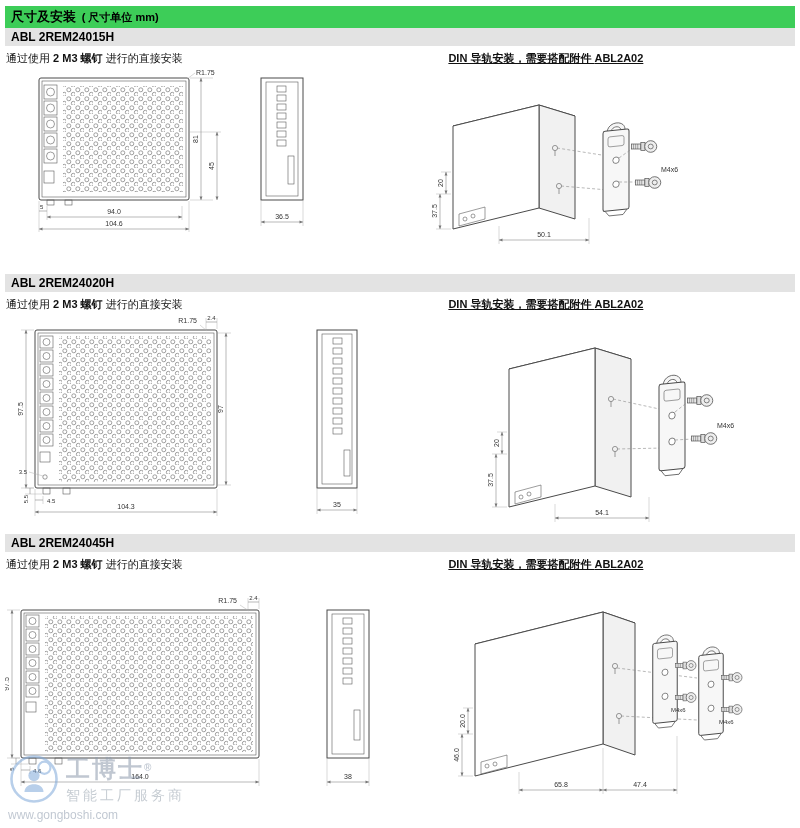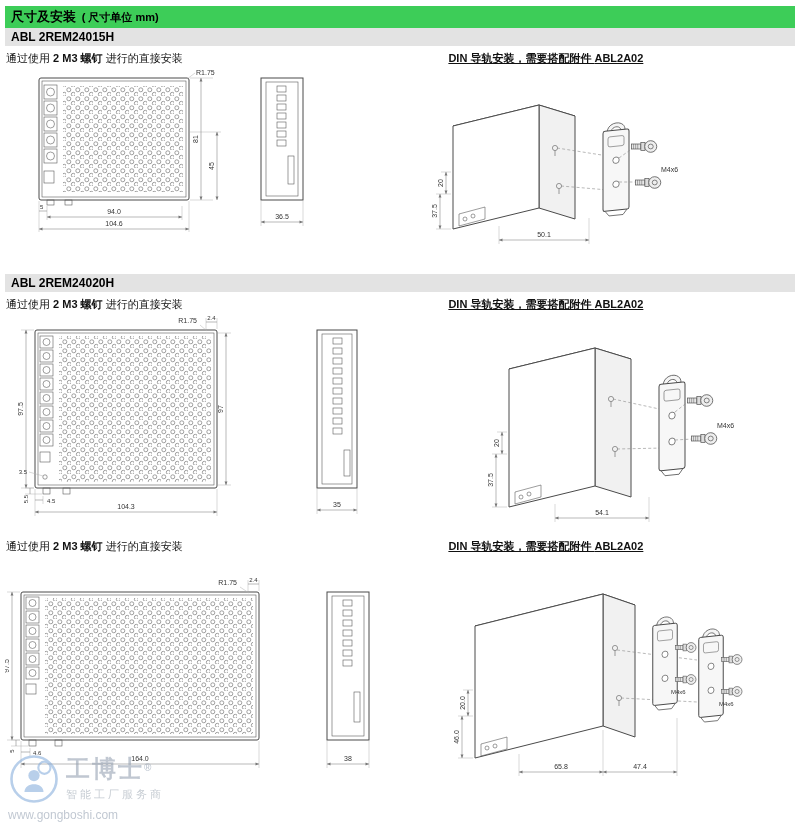--- a/index.html
+++ b/index.html
@@ -35,21 +35,21 @@
   text.dim{font:7px "Liberation Sans", sans-serif; fill:#333;}
   text.dim.sm{font-size:6px;}
   
   .watermark{
     position:absolute; left:8px; bottom:6px; opacity:.55;
     display:flex; flex-direction:column; pointer-events:none;
   }
   .wm-row{display:flex; align-items:flex-start;}
   .wm-text{margin-left:6px;}
   .wm-brand{font-size:24px; font-weight:bold; color:#8e9bad; letter-spacing:2px;}
-  .wm-tagline{font-size:11px; color:#9aa5b0; letter-spacing:3px; margin-top:2px;}
+  .wm-tagline{font-size:14px; color:#9aa5b0; letter-spacing:3px; margin-top:2px;}
   .wm-url{font-size:12px; color:#8e9bad; margin-top:3px;}
 </style>
 </head>
 <body>
 
 <div class="page">
 
   <svg width="0" height="0" style="position:absolute" aria-hidden="true">
     <defs>
       <marker id="ar" viewBox="0 0 10 10" refX="9.5" refY="5" markerWidth="6.5" markerHeight="6.5" orient="auto-start-reverse">
@@ -312,20 +312,23 @@
           <line class="ext" x1="60" y1="190" x2="60" y2="208"></line>
           <line class="ext" x1="154" y1="183" x2="154" y2="208"></line>
           <line class="dl arrows" x1="60" y1="204" x2="154" y2="204"></line>
           <text class="dim" x="107" y="201" text-anchor="middle">54.1</text>
         </g>
       </svg>
     </div>
   </section>
 
   <section>
+    <div class="model-bar">
+      <span>ABL 2REM24045H</span>
+    </div>
     <div class="captions">
       <p class="cap-left"><span>通过使用 </span><b>2 M3 螺钉</b><span> 进行的直接安装</span></p>
       <p class="cap-right"><span>DIN 导轨安装，需要搭配附件 </span><span>ABL2A02</span></p>
     </div>
     <div class="drawing">
       <svg width="790" height="232" viewBox="0 0 790 232">
 
         <g transform="translate(16,38)">
           <rect class="outline" x="0" y="0" width="238" height="148" rx="2"></rect>
           <rect class="thin" x="3" y="3" width="232" height="142"></rect>

